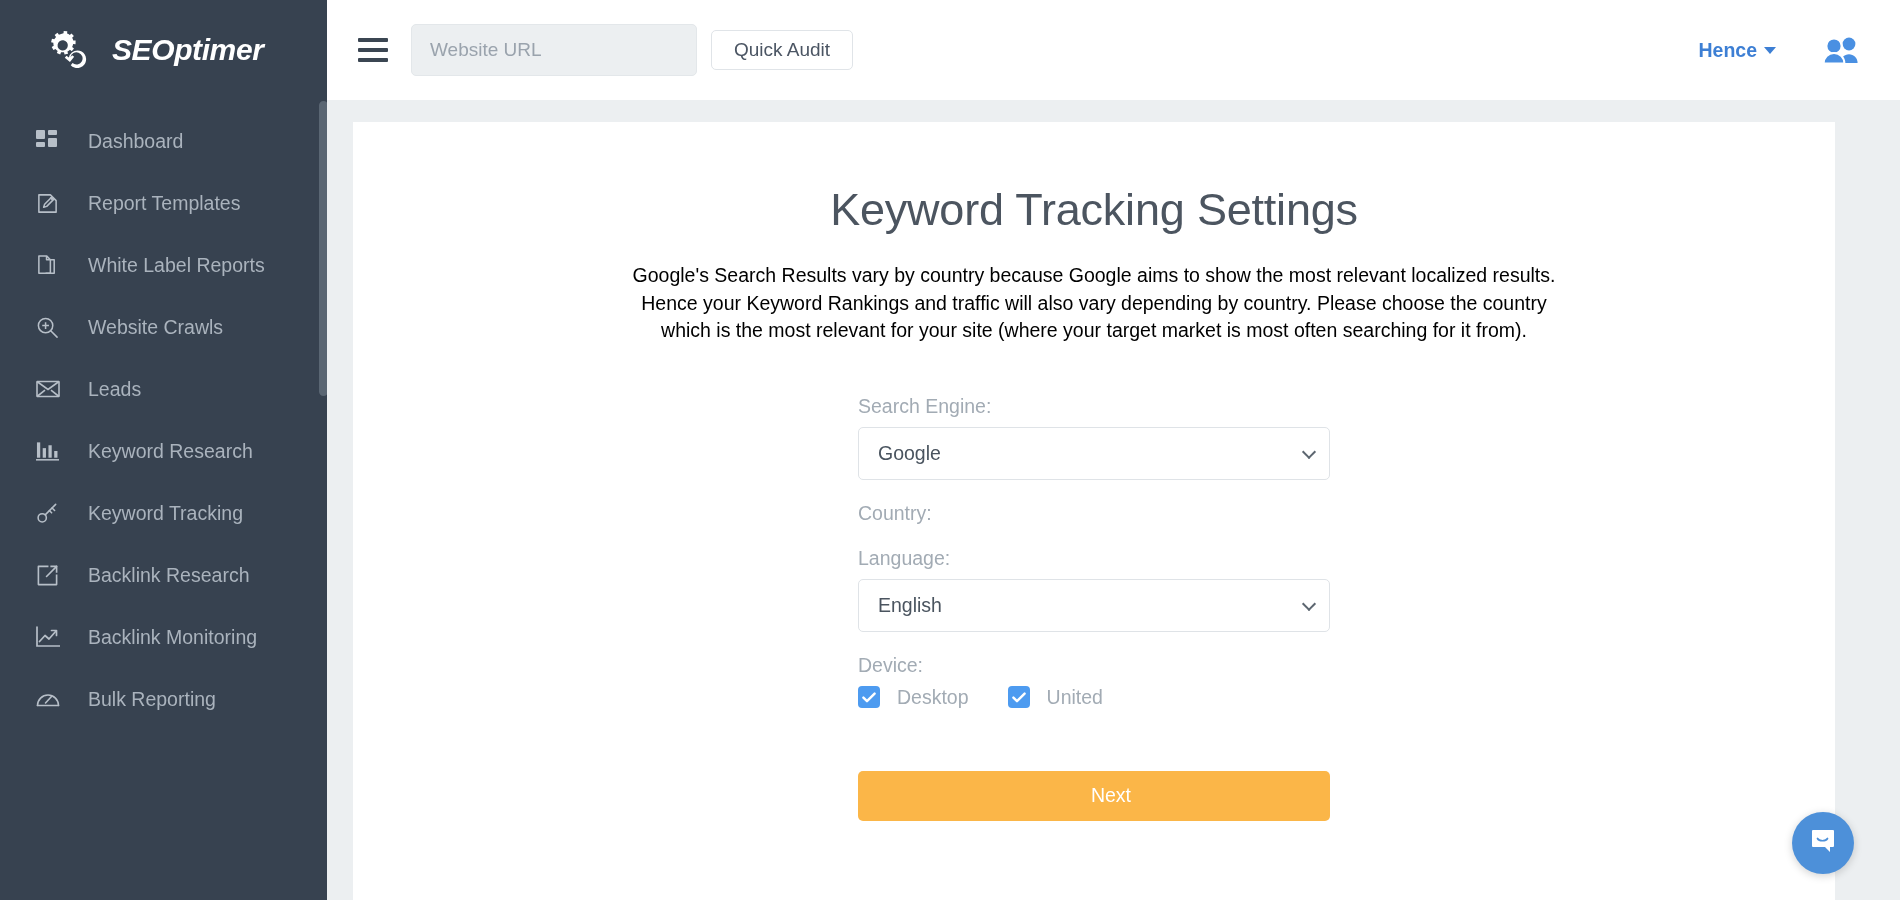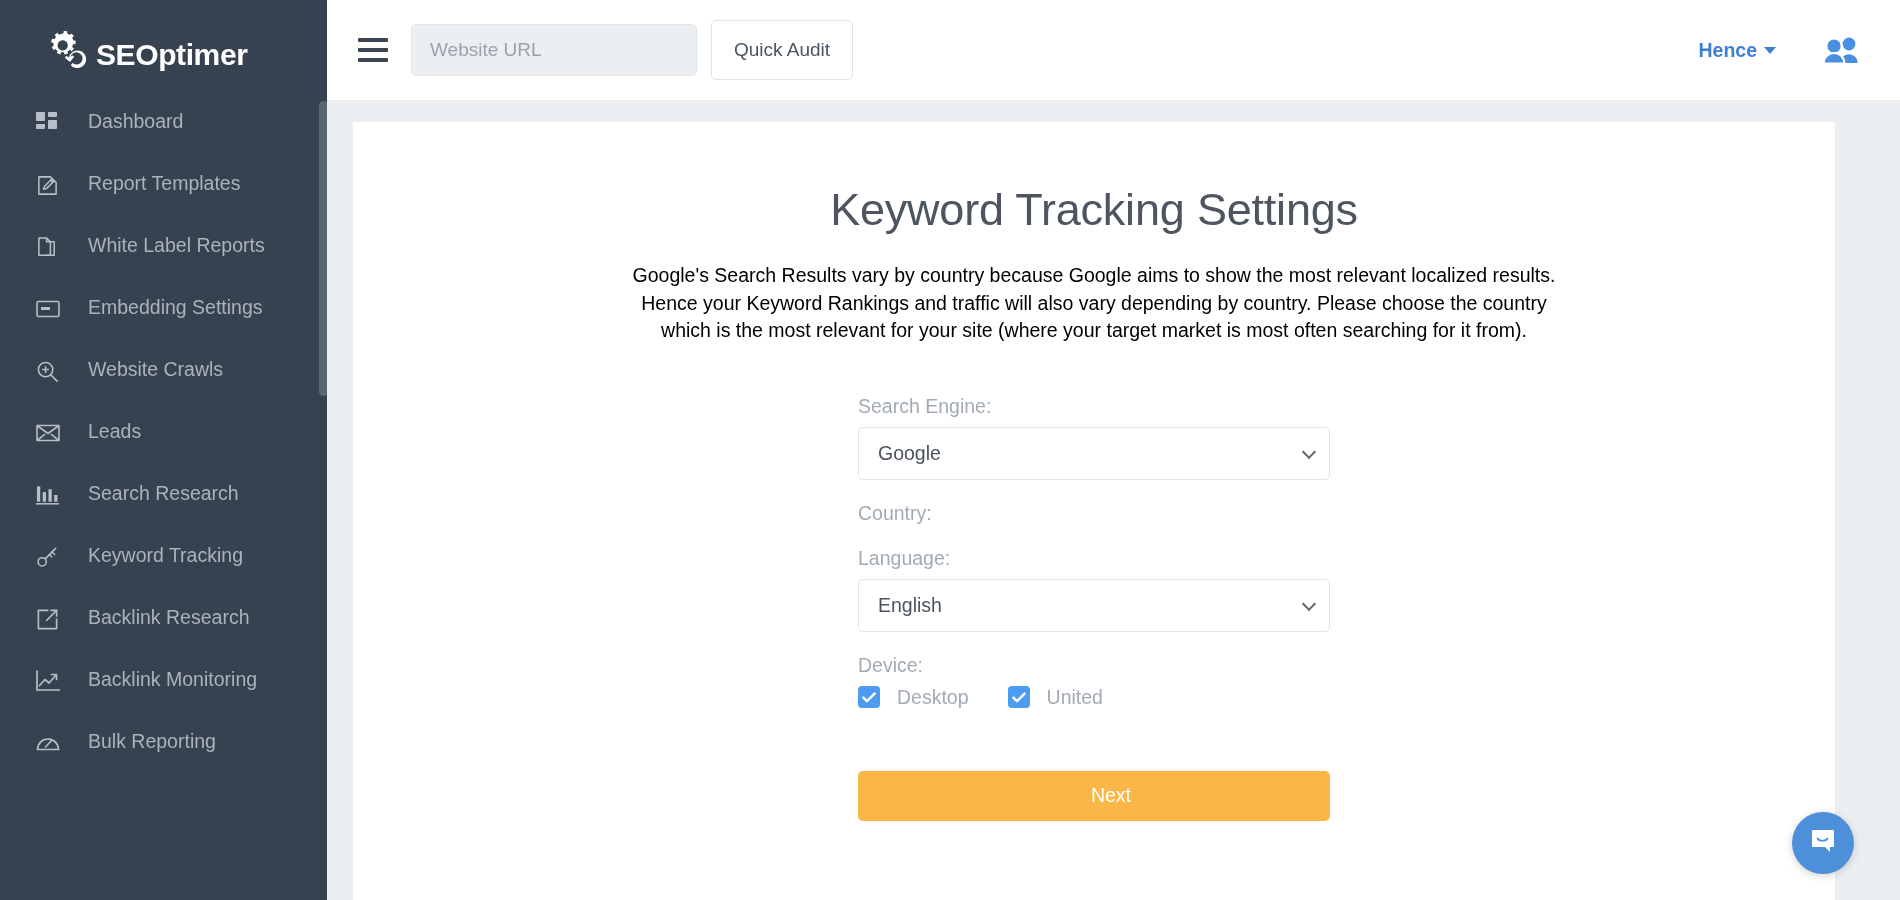--- a/index.html
+++ b/index.html
@@ -25,33 +25,34 @@
     background: #374250;
     flex: 0 0 327px;
     overflow: hidden;
   }
   .brand {
     height: 100px;
     display: flex;
     align-items: center;
     padding-left: 44px;
   }
-  .brand-logo { display: flex; align-items: flex-end; gap: 8px; }
+  .brand-logo { display: flex; align-items: center; gap: 24px; font-style: italic; }
   .brand-mark { width: 44px; height: 44px; display:block; }
   .brand-text {
     color: #ffffff;
     font-size: 30px;
     font-weight: 700;
     letter-spacing: -0.4px;
     white-space: nowrap;
   }
 
   .nav { padding-top: 10px; }
   .nav-item {
     display: flex;
+    align-items: center;
     height: 62px;
     padding-left: 36px;
     cursor: pointer;
     text-decoration: none;
   }
   .nav-icon {
     width: 30px;
     height: 26px;
     flex: 0 0 30px;
     display: flex;
@@ -118,21 +119,21 @@
     border-radius: 5px;
     padding: 0 18px;
     font-size: 19px;
     color: #55606c;
     font-family: "Liberation Sans", sans-serif;
     outline: none;
   }
   .url-input::placeholder { color: #9aa3ad; }
   .quick-audit {
     margin-left: 14px;
-    height: 60px;
+    height: 40px;
     padding: 0 22px;
     background: #ffffff;
     border: 1px solid #e0e4e8;
     border-radius: 5px;
     font-size: 19px;
     color: #4b5563;
     font-family: "Liberation Sans", sans-serif;
     cursor: pointer;
   }
   .topbar-spacer { flex: 1 1 auto; }
@@ -326,29 +327,20 @@
         <span class="nav-icon">
           <svg width="23" height="23" viewBox="0 0 24 24" fill="none" stroke="currentColor" stroke-width="1.6">
             <path d="M3 2h8l4 4v14H3z" stroke-linejoin="round"></path>
             <path d="M15 6h4v14h-9" stroke-linejoin="round"></path>
             <path d="M11 2v4h4" stroke-linejoin="round"></path>
           </svg>
         </span>
         <span class="nav-label">White Label Reports</span>
       </a>
 
-      <a class="nav-item" href="#">
-        <span class="nav-icon">
-          <svg width="24" height="20" viewBox="0 0 24 20" fill="none" stroke="currentColor" stroke-width="1.6">
-            <rect x="1" y="2.5" width="22" height="15" rx="1.5"></rect>
-            <rect x="5" y="8" width="9" height="3" fill="currentColor" stroke="none"></rect>
-          </svg>
-        </span>
-        <span class="nav-label">Embedding Settings</span>
-      </a>
 
       <a class="nav-item" href="#">
         <span class="nav-icon">
           <svg width="23" height="23" viewBox="0 0 24 24" fill="none" stroke="currentColor" stroke-width="1.6">
             <circle cx="10" cy="10" r="7.5"></circle>
             <path d="M10 6.5v7M6.5 10h7"></path>
             <path d="M15.6 15.6L22 22" stroke-linecap="round"></path>
           </svg>
         </span>
         <span class="nav-label">Website Crawls</span>
@@ -367,21 +359,21 @@
       <a class="nav-item" href="#">
         <span class="nav-icon">
           <svg width="23" height="22" viewBox="0 0 24 22" fill="currentColor">
             <rect x="1" y="2" width="3.4" height="16"></rect>
             <rect x="7" y="8" width="3.4" height="10"></rect>
             <rect x="13" y="5" width="3.4" height="13"></rect>
             <rect x="19" y="11" width="3.4" height="7"></rect>
             <rect x="0" y="19.4" width="24" height="1.6"></rect>
           </svg>
         </span>
-        <span class="nav-label">Search Research</span>
+        <span class="nav-label">Keyword Research</span>
       </a>
 
       <a class="nav-item" href="#">
         <span class="nav-icon">
           <svg width="23" height="23" viewBox="0 0 24 24" fill="none" stroke="currentColor" stroke-width="1.6">
             <circle cx="6.5" cy="16.5" r="4.3"></circle>
             <path d="M9.6 13.4L20.5 2.5" stroke-linecap="round"></path>
             <path d="M16.8 6.2l2.6 2.6M14 9l2.3 2.3" stroke-linecap="round"></path>
           </svg>
         </span>

